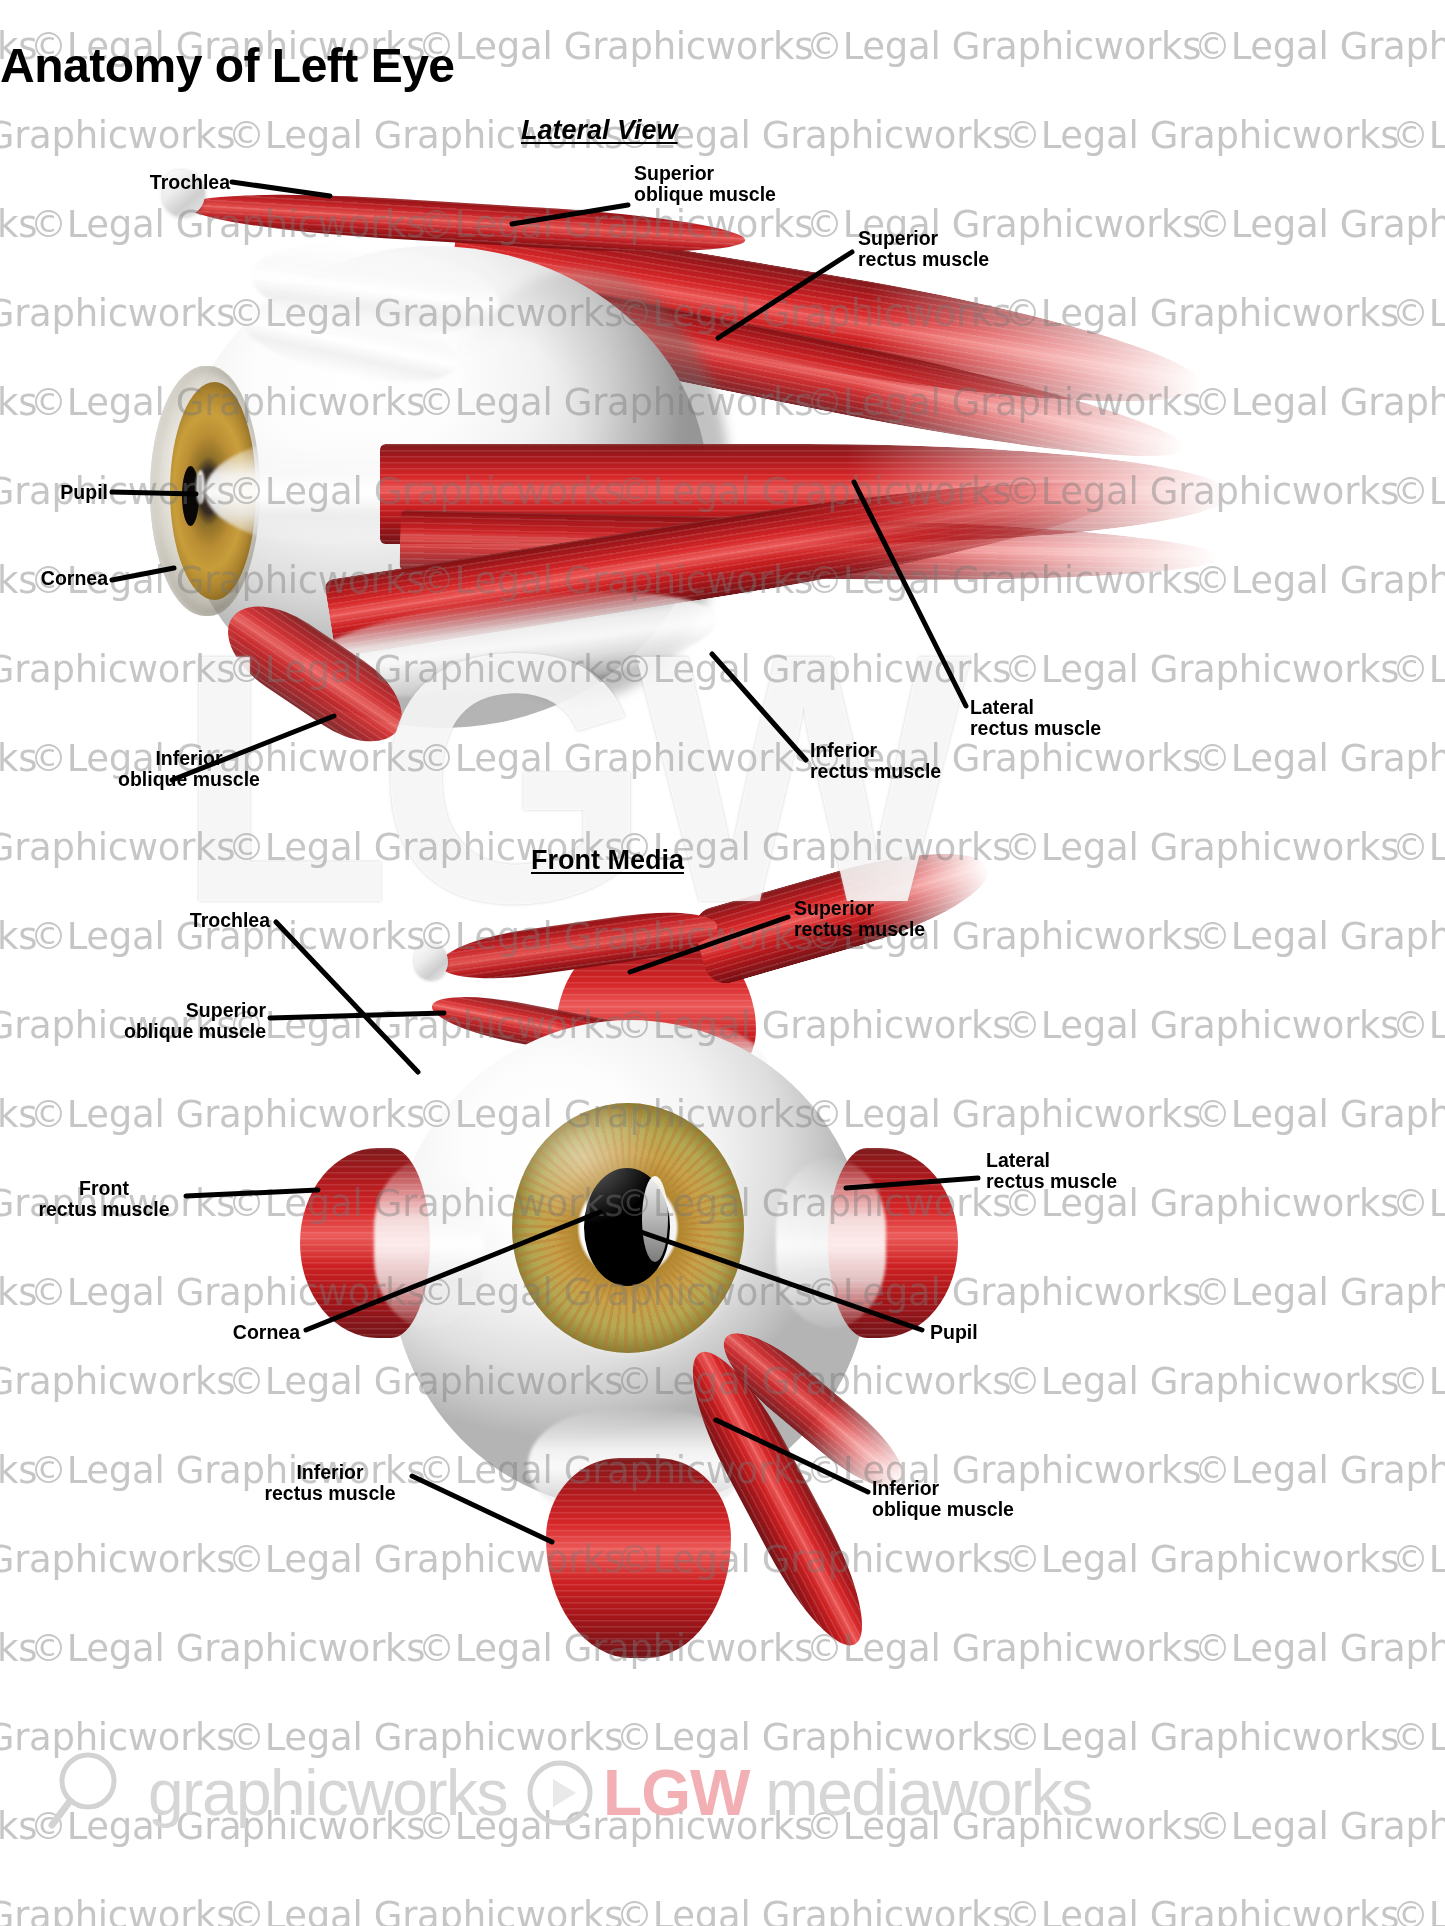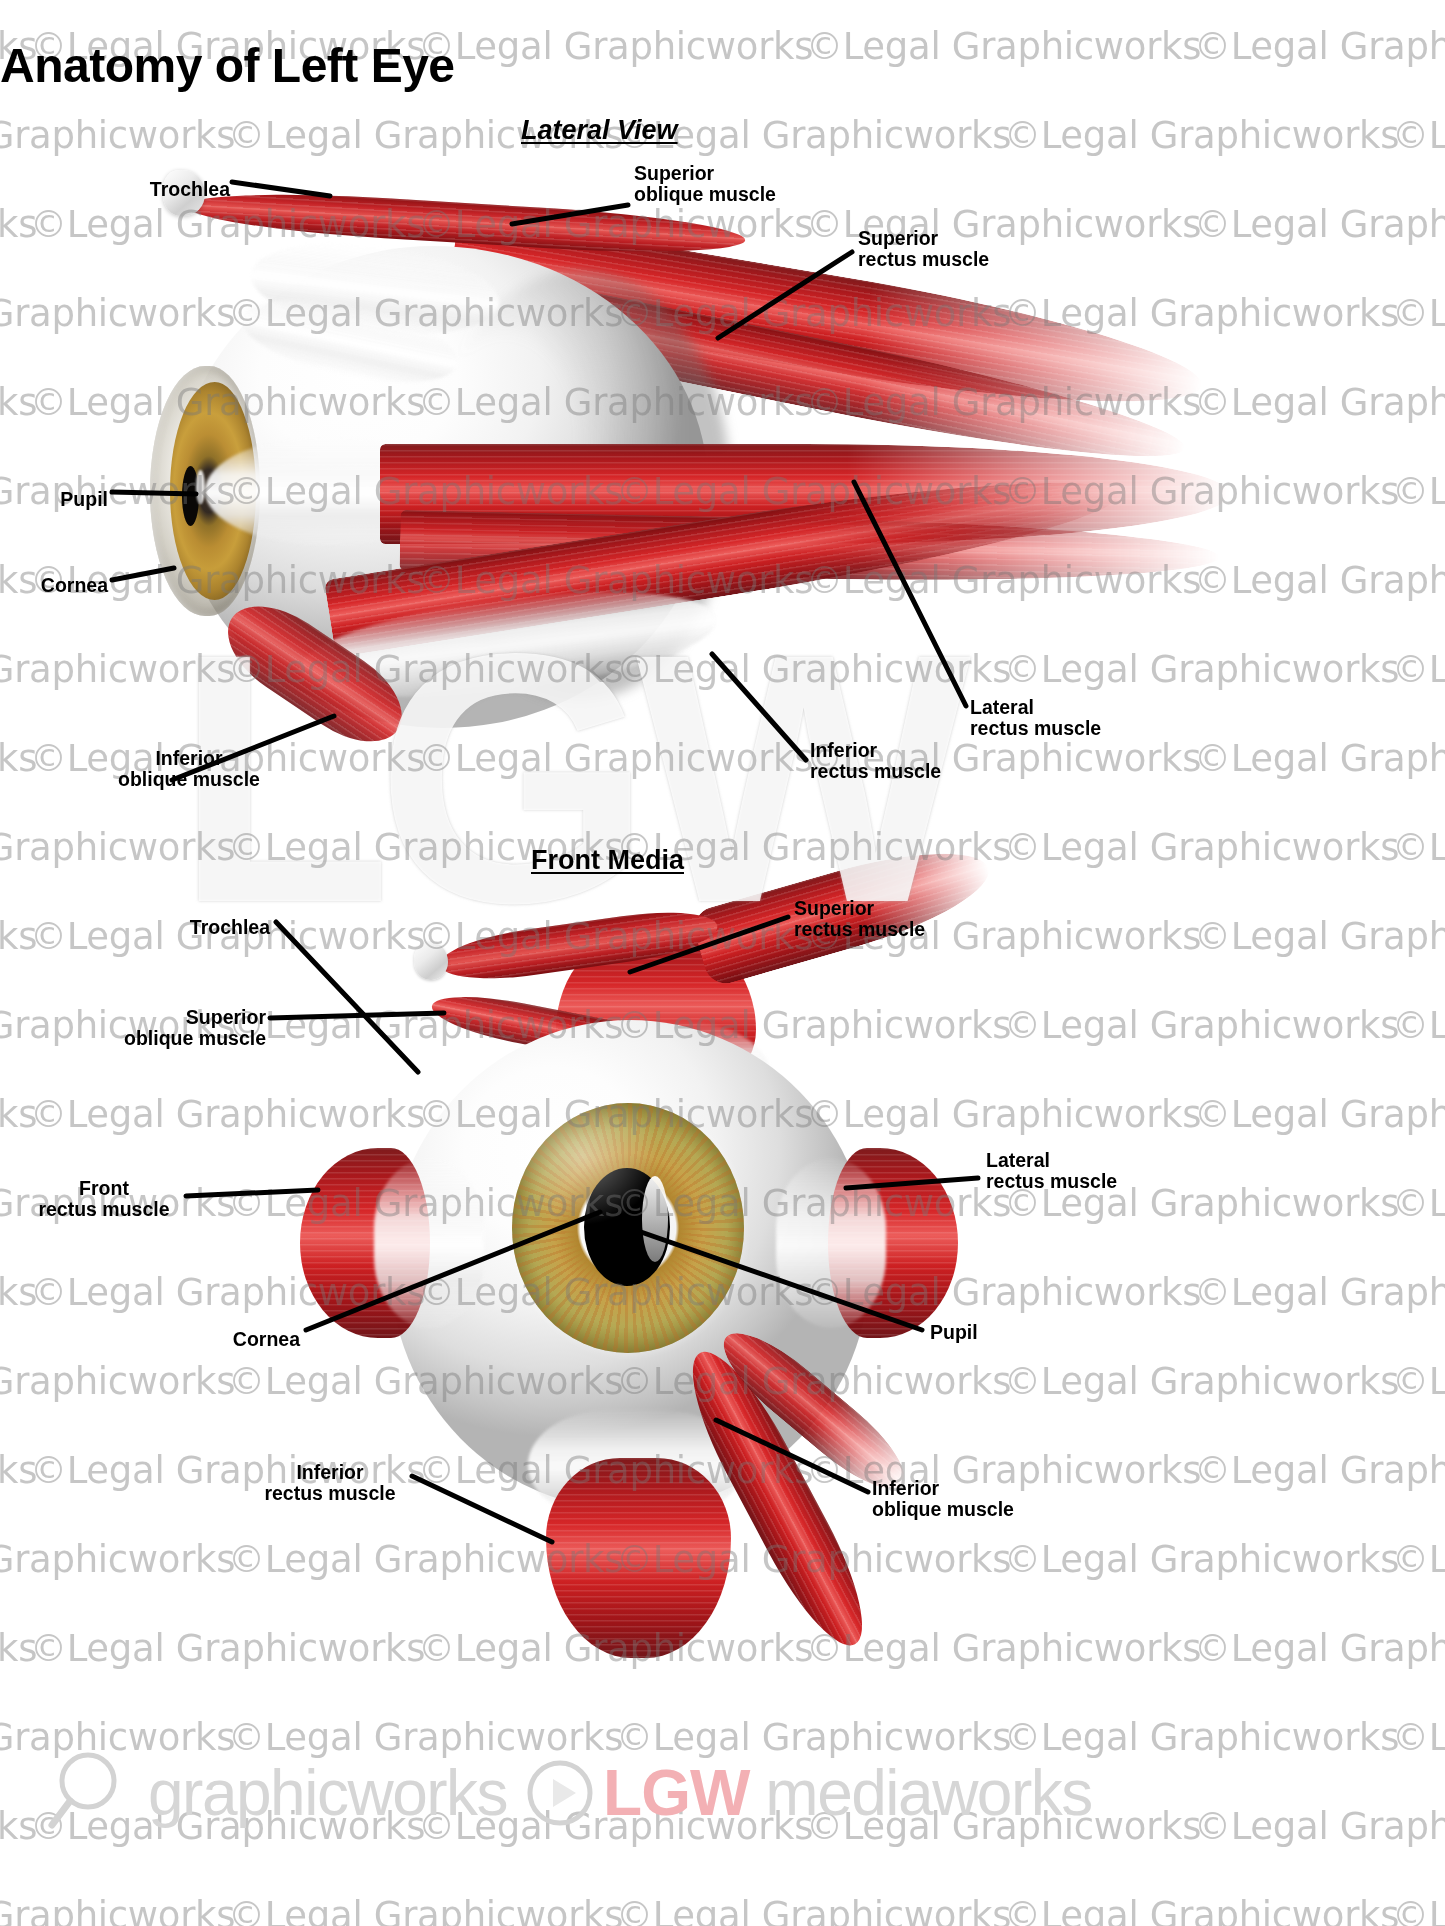--- a/index.html
+++ b/index.html
@@ -139,21 +139,21 @@
   
   .lbl{
     position:absolute;
     font-size:19.5px;
     font-weight:700;
     line-height:1.08;
     color:#000;
     z-index:70;
     white-space:nowrap;
   }
-  .lbl.r{ text-align:right;margin-top:7px; }
+  .lbl.r{ text-align:right; }
   .lbl.c{ text-align:center; }
   svg.leaders{
     position:absolute; inset:0;
     width:1445px; height:1926px;
     z-index:65;
     pointer-events:none;
     overflow:visible;
   }
 
   

